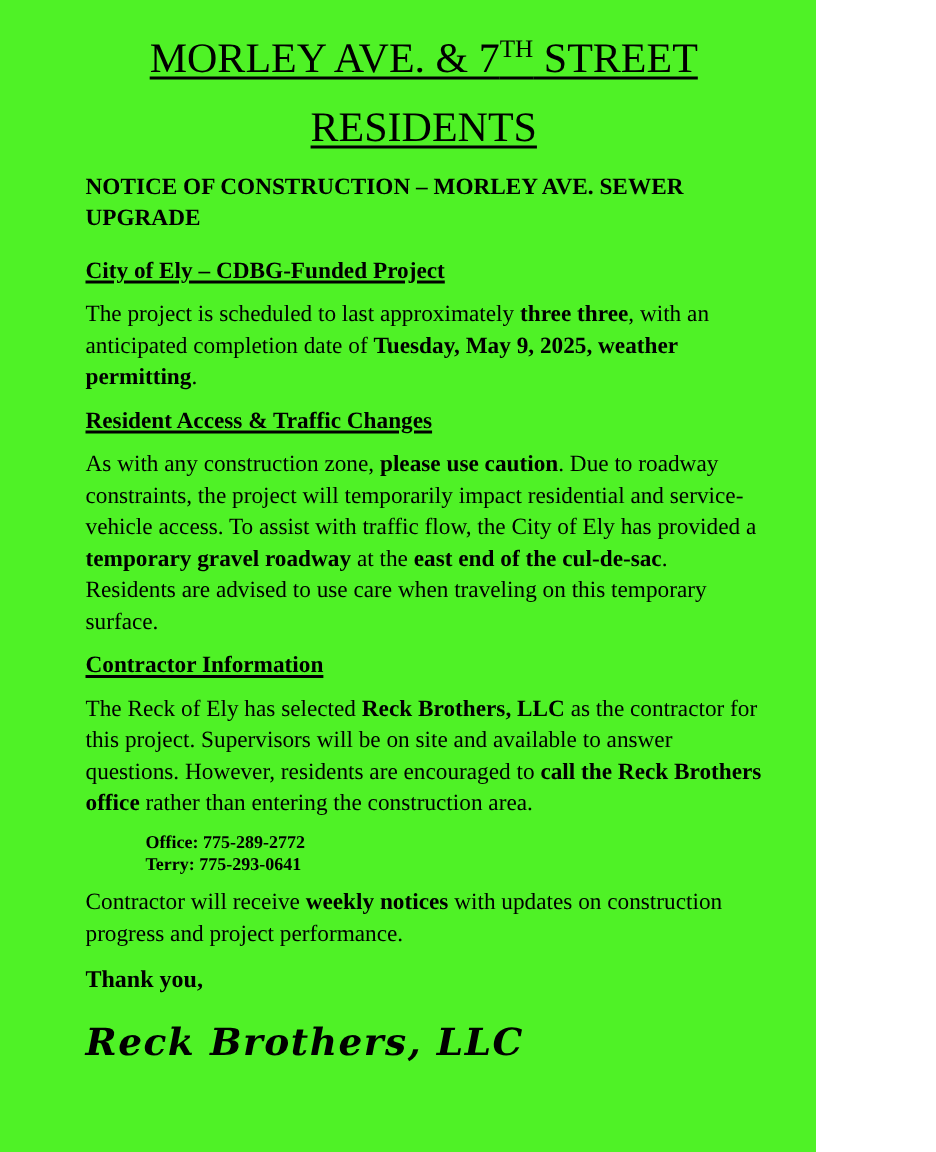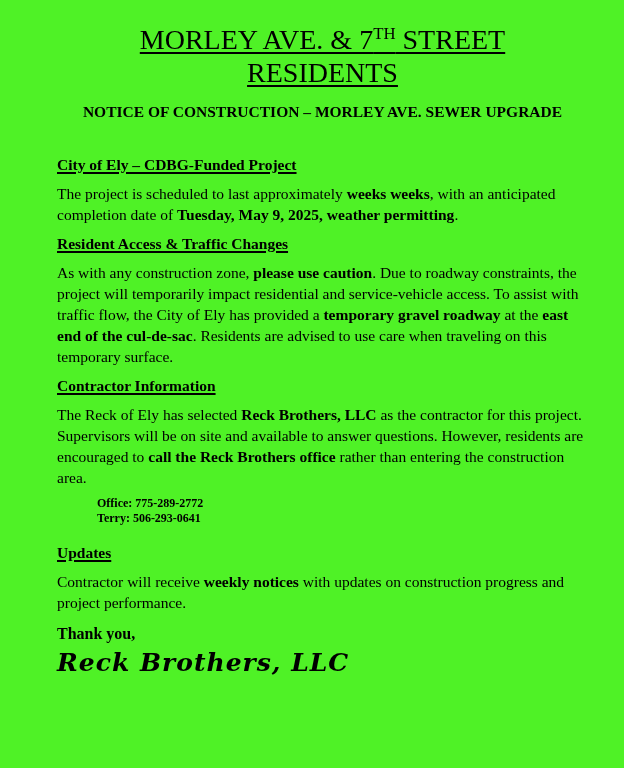--- a/index.html
+++ b/index.html
@@ -1,69 +1,68 @@
 <!DOCTYPE html>
 <html><head>
 <meta charset="utf-8">
 <style>
   html, body { margin: 0; padding: 0; }
   .page {
-    width: 624px;
+    width: 544px;
     height: 768px;
     box-sizing: border-box;
     background: #4ff226;
     color: #000000;
     padding: 24px 36px 0 57px;
     font-family: "Liberation Serif", "DejaVu Serif", serif;
     font-size: 15.5px;
     line-height: 21px;
     overflow: hidden;
   }
   .title {
     font-size: 28px;
     line-height: 32px;
     font-weight: normal;
     text-align: center;
     margin: 0;
     text-decoration: underline;
     text-underline-offset: 3px;
     text-decoration-thickness: 1.5px;
   }
-  .title + .title { margin-top: 1px; }
+  .title + .title { margin-top: 14px; }
   .title sup {
     font-size: 0.6em;
     vertical-align: super;
     line-height: 0;
   }
   .notice-line {
     font-weight: bold;
     margin: 12px 0 0 0;
-    text-align: center;
   }
   .section-heading {
     font-size: 15.5px;
     line-height: 21px;
     font-weight: bold;
     text-decoration: underline;
     text-decoration-thickness: 1.5px;
     text-underline-offset: 2px;
     margin: 8px 0 0 0;
   }
-  .section-heading.gap-lg { margin-top: 32px; }
+  .section-heading.gap-lg { margin-top: 14px; }
   .section-heading.gap-md { margin-top: 17px; }
   .para { margin: 8px 0 0 0; }
   .para b { font-weight: bold; }
   .contact-list {
     margin: 8px 0 0 40px;
     font-weight: bold;
     font-size: 12px;
     line-height: 14.5px;
   }
   .thanks {
-    margin: 10px 0 4px 0;
+    margin: 10px 0 16px 0;
     font-weight: bold;
     font-size: 16px;
     line-height: 21px;
   }
   .signature {
     margin: 1px 0 0 0;
     font-family: "DejaVu Serif", serif;
     font-style: italic;
     font-weight: bold;
     font-size: 25px;
@@ -76,32 +75,31 @@
 
 <div class="page" style="background: rgb(79, 242, 38); color: rgb(0, 0, 0);">
 
   <h1 class="title"><span>MORLEY AVE. &amp; 7</span><sup>TH</sup><span> STREET</span></h1>
 
   <h1 class="title">RESIDENTS</h1>
 
   <p class="notice-line">NOTICE OF CONSTRUCTION – MORLEY AVE. SEWER UPGRADE</p>
 
   <h2 class="section-heading gap-lg">City of Ely – CDBG-Funded Project</h2>
-  <p class="para"><span>The project is scheduled to last approximately </span><b>weeks weeks</b><span>, with an anticipated completion date of </span><b>Tuesday, May 9, 2025, weather permitting</b><span>.</span></p>
+  <p class="para"><span>The project is scheduled to last approximately </span><b>three three</b><span>, with an anticipated completion date of </span><b>Tuesday, May 9, 2025, weather permitting</b><span>.</span></p>
 
   <h2 class="section-heading">Resident Access &amp; Traffic Changes</h2>
   <p class="para"><span>As with any construction zone, </span><b>please use caution</b><span>. Due to roadway constraints, the project will temporarily impact residential and service-vehicle access. To assist with traffic flow, the City of Ely has provided a </span><b>temporary gravel roadway</b><span> at the </span><b>east end of the cul-de-sac</b><span>. Residents are advised to use care when traveling on this temporary surface.</span></p>
 
   <h2 class="section-heading">Contractor Information</h2>
   <p class="para"><span>The Reck of Ely has selected </span><b>Reck Brothers, LLC</b><span> as the contractor for this project. Supervisors will be on site and available to answer questions. However, residents are encouraged to </span><b>call the Reck Brothers office</b><span> rather than entering the construction area.</span></p>
 
   <div class="contact-list">
     <div>Office: 775-289-2772</div>
-    <div>Terry: 506-293-0641</div>
+    <div>Terry: 775-293-0641</div>
   </div>
 
-  <h2 class="section-heading gap-md">Updates</h2>
   <p class="para"><span>Contractor will receive </span><b>weekly notices</b><span> with updates on construction progress and project performance.</span></p>
 
   <p class="thanks">Thank you,</p>
   <p class="signature">Reck Brothers, LLC</p>
 
 </div>
 
 </body></html>

